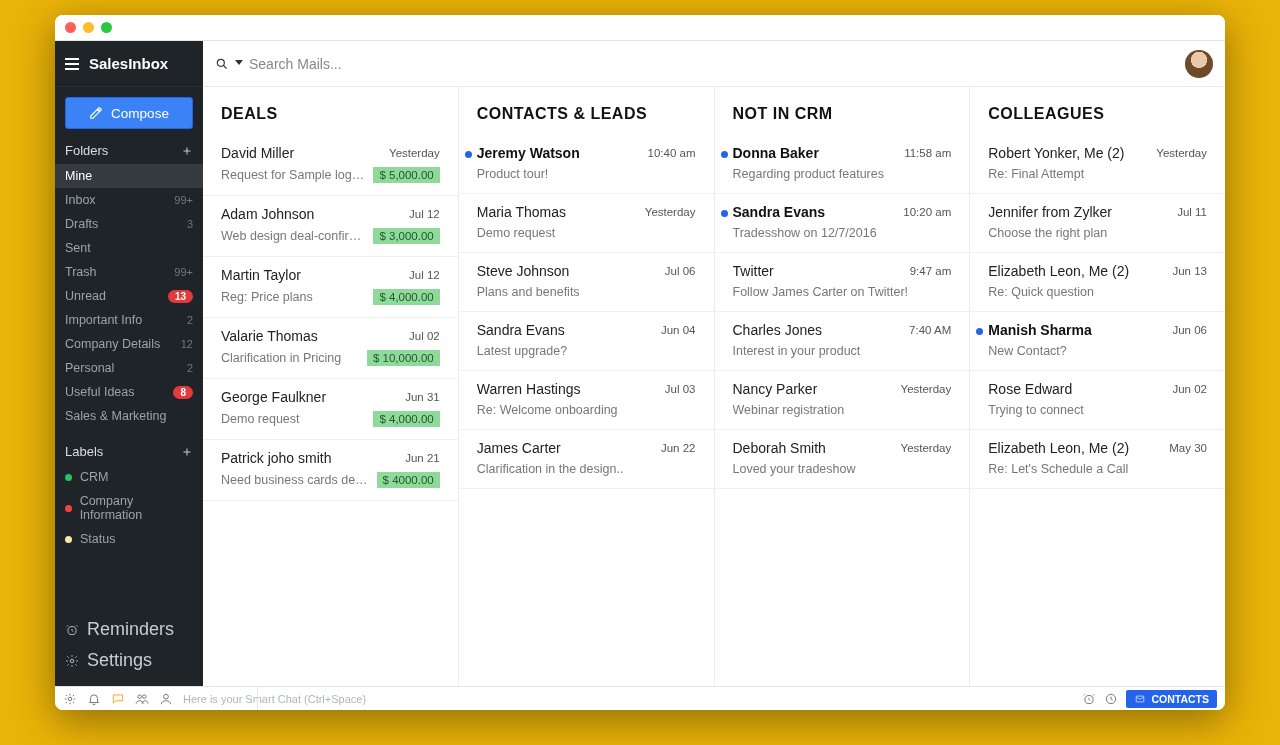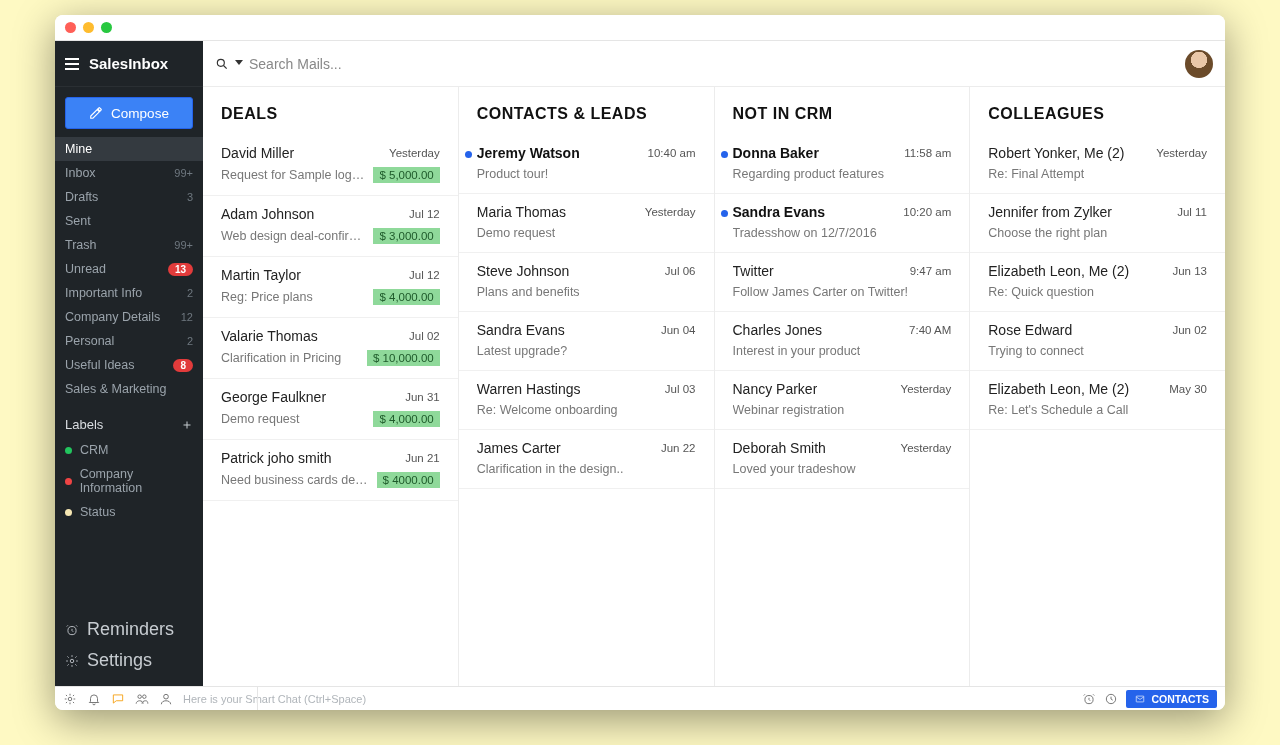--- a/index.html
+++ b/index.html
@@ -1,17 +1,17 @@
 <!DOCTYPE html>
 <html><head>
 <meta charset="utf-8">
 <style>
 * { margin: 0; padding: 0; box-sizing: border-box; font-family: -apple-system, BlinkMacSystemFont, "Segoe UI", Helvetica, Arial, sans-serif; }
 html, body { width: 1280px; height: 745px; background: #000; }
-.stage { width: 1280px; height: 745px; background: #fef9c3; position: relative; }
+.stage { width: 1280px; height: 745px; background: #eab308; position: relative; }
 .window { position: absolute; left: 55px; top: 15px; width: 1170px; height: 695px; background: #fff; border-radius: 8px; overflow: hidden; box-shadow: 0 10px 40px rgba(0,0,0,.4); display: flex; flex-direction: column; }
 .titlebar { height: 26px; background: #fff; border-bottom: 1px solid #e5e5e5; display: flex; align-items: center; padding: 0 10px; gap: 7px; }
 .dot { width: 11px; height: 11px; border-radius: 50%; }
 .dot.red { background: #ff5f57; }
 .dot.yellow { background: #febc2e; }
 .dot.green { background: #28c840; }
 
 .app { flex: 1; display: flex; min-height: 0; }
 .sidebar { width: 148px; background: #1f2428; color: #c7ccd1; display: flex; flex-direction: column; font-size: 12.5px; }
 .side-header { height: 46px; display: flex; align-items: center; padding: 0 10px; gap: 10px; border-bottom: 1px solid #2a2f33; }
@@ -91,20 +91,27 @@
         </div>
         <div class="compose-wrap">
           <button class="compose">
             <svg class="compose-icon" viewBox="0 0 24 24">
                 <path fill="none" stroke="#fff" stroke-width="2" d="M3 17.25V21h3.75L17.8 9.94l-3.75-3.75L3 17.25zM20.7 7.04a1 1 0 0 0 0-1.41l-2.34-2.34a1 1 0 0 0-1.41 0l-1.83 1.83 3.75 3.75 1.83-1.83z"></path>
               </svg>
             <span>Compose</span>
           </button>
         </div>
 
+        <div class="section-header">
+          <span>Folders</span>
+          <svg class="plus-icon" viewBox="0 0 24 24">
+              <path fill="#c7ccd1" d="M11 5h2v14h-2z"></path>
+              <path fill="#c7ccd1" d="M5 11h14v2H5z"></path>
+            </svg>
+        </div>
         <div id="folders-list">
             <div class="folder active">
               <span>Mine</span>
             </div>
             <div class="folder">
               <span>Inbox</span>
               <span class="count-muted">99+</span>
             </div>
             <div class="folder">
               <span>Drafts</span>
@@ -405,20 +412,30 @@
                 </div>
                 <div class="mail">
                   <div class="row1">
                     <span class="sender">Elizabeth Leon, Me (2)</span>
                     <span class="time">Jun 13</span>
                   </div>
                   <div class="row2">
                     <span class="subject">Re: Quick question</span>
                   </div>
                 </div>
+                <div class="mail unread">
+                  <span class="udot"></span>
+                  <div class="row1">
+                    <span class="sender">Manish Sharma</span>
+                    <span class="time">Jun 06</span>
+                  </div>
+                  <div class="row2">
+                    <span class="subject">New Contact?</span>
+                  </div>
+                </div>
                 <div class="mail">
                   <div class="row1">
                     <span class="sender">Rose Edward</span>
                     <span class="time">Jun 02</span>
                   </div>
                   <div class="row2">
                     <span class="subject">Trying to connect</span>
                   </div>
                 </div>
                 <div class="mail">

